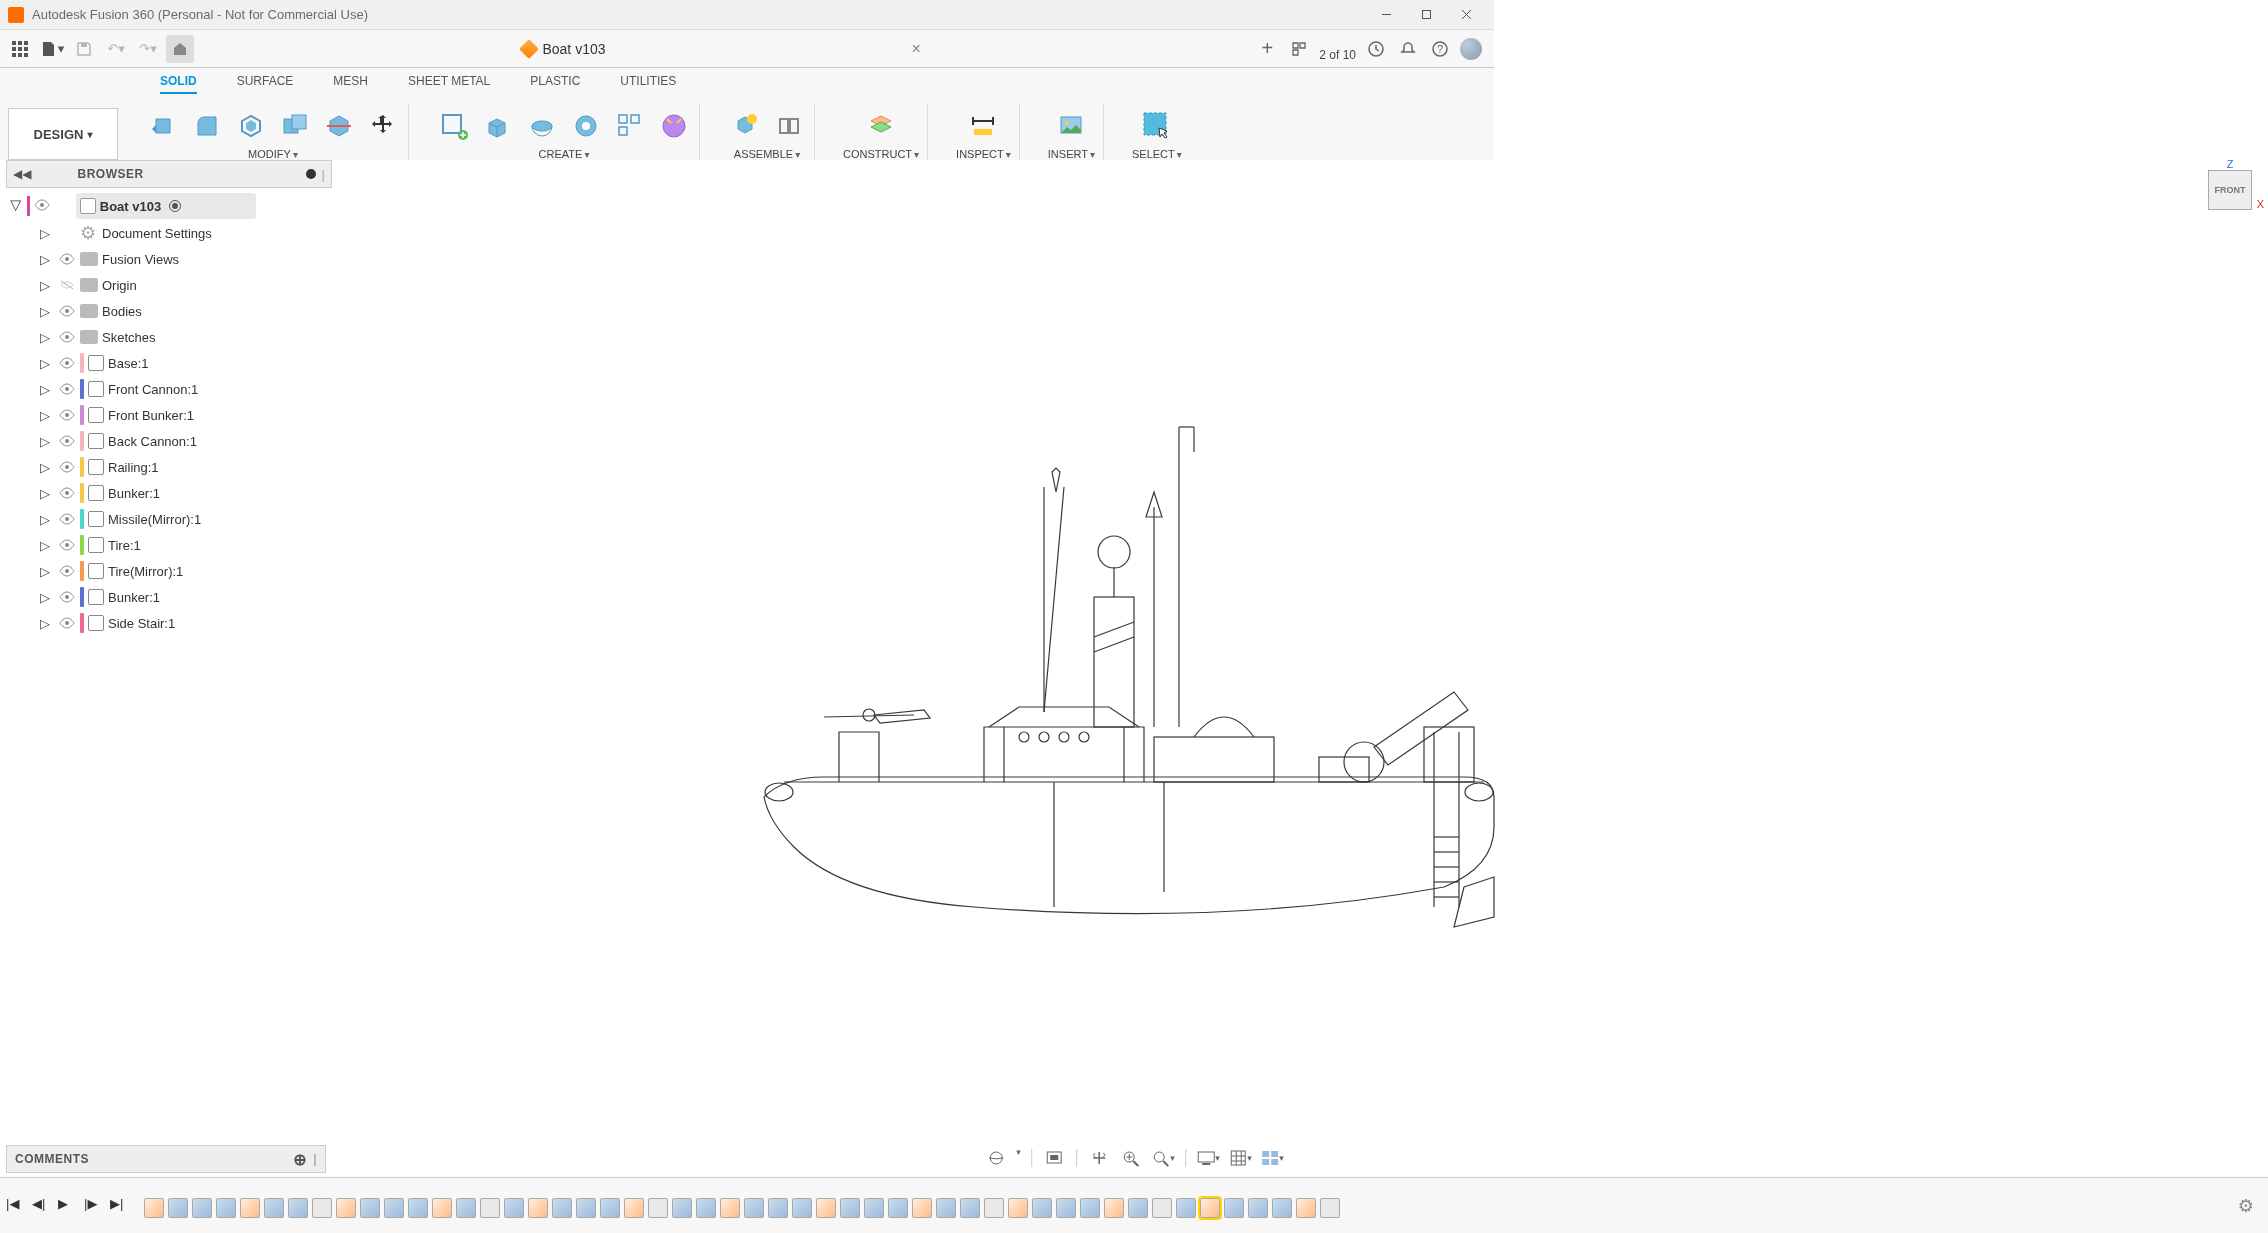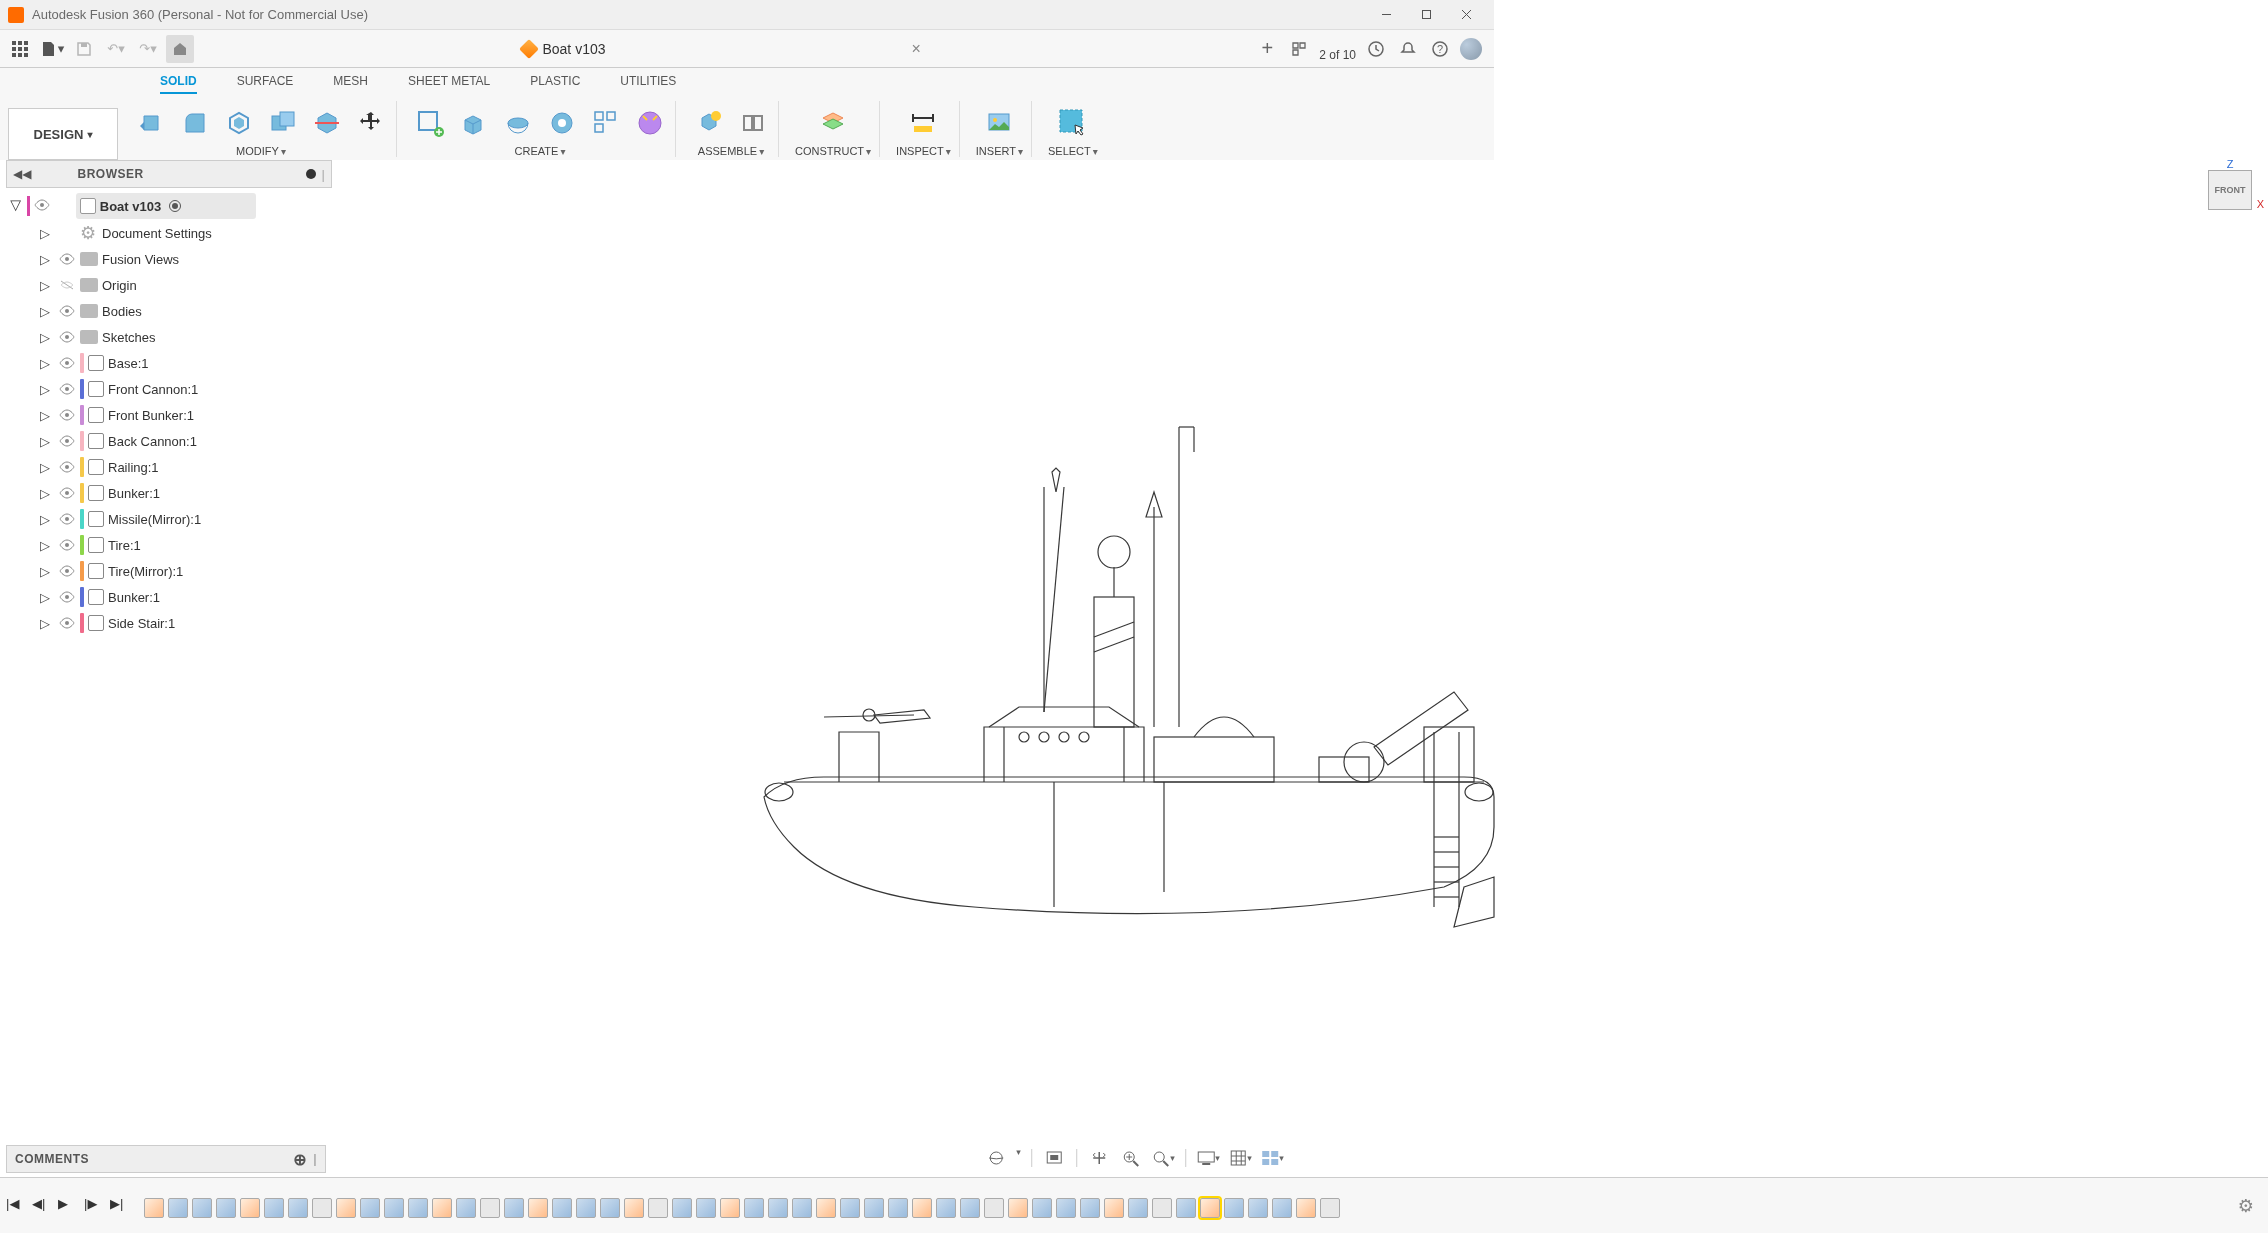--- a/index.html
+++ b/index.html
@@ -24,21 +24,21 @@
 .quickbar .right { display: flex; align-items: center; gap: 8px; padding: 0 12px; }
 .quickbar .right .ricon { width: 24px; height: 24px; display: flex; align-items: center; justify-content: center; color: #666; }
 .quickbar .right .counter { font-size: 12px; color: #444; margin-top: 12px; }
 .avatar { width: 22px; height: 22px; border-radius: 50%; background: radial-gradient(circle at 30% 30%, #bcd, #89a); }
 
 
 .ribbon { background: #f7f7f7; border-bottom: 1px solid #ccc; }
 .ribbon-tabs { display: flex; gap: 40px; padding: 6px 140px 0 160px; font-size: 12px; color: #555; }
 .ribbon-tabs .rtab { padding-bottom: 4px; }
 .ribbon-tabs .rtab.active { color: #0696d7; border-bottom: 2px solid #0696d7; font-weight: 600; }
-.ribbon-body { display: flex; align-items: center; padding: 4px 8px 2px 8px; gap: 8px; }
+.ribbon-body { display: flex; align-items: flex-end; padding: 4px 8px 2px 8px; gap: 20px; }
 .workspace-btn { width: 110px; height: 52px; border: 1px solid #ccc; background: #fff; display: flex; align-items: center; justify-content: center; gap: 4px; font-size: 13px; font-weight: 600; color: #444; margin-top: 10px; }
 .rb-group { display: flex; flex-direction: column; align-items: center; padding: 0 8px; border-right: 1px solid #ddd; }
 .rb-group:last-child { border-right: none; }
 .rb-icons { display: flex; gap: 10px; align-items: center; height: 44px; }
 .rb-icon { width: 34px; height: 34px; display: flex; align-items: center; justify-content: center; color: #4aa; }
 .rb-label { font-size: 11px; color: #444; display: flex; align-items: center; gap: 2px; }
 .rb-label .caret::after { content: "▾"; font-size: 10px; color: #666; }
 
 
 .workspace { position: absolute; top: 160px; left: 0; right: 0; bottom: 60px; background: #fff; }

